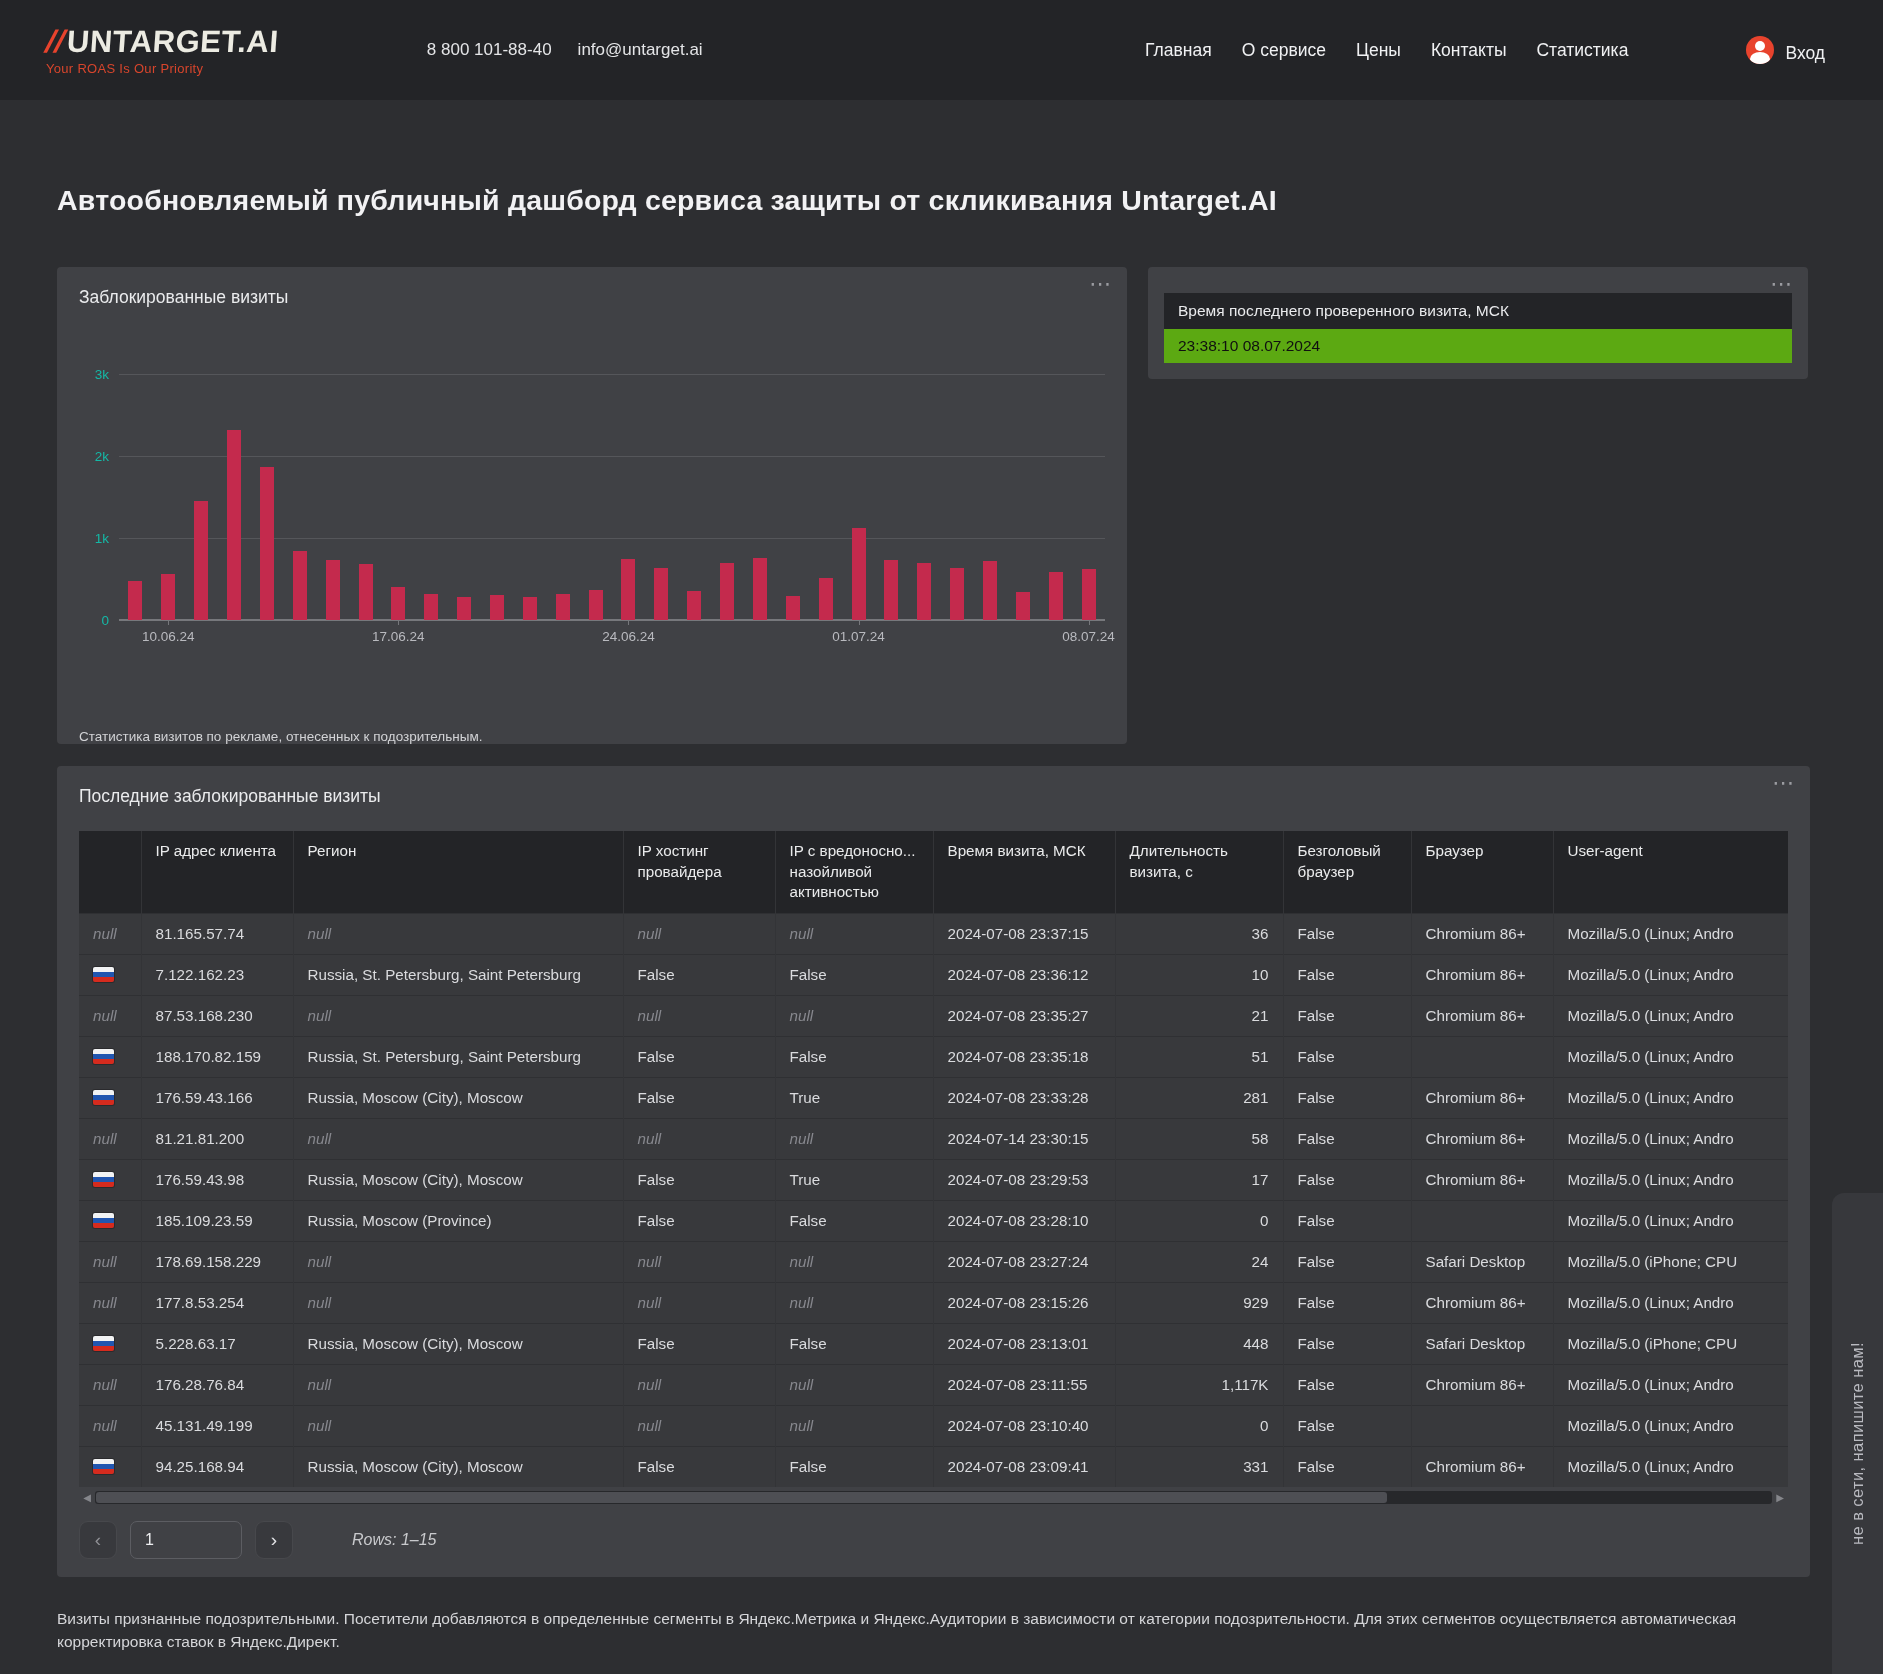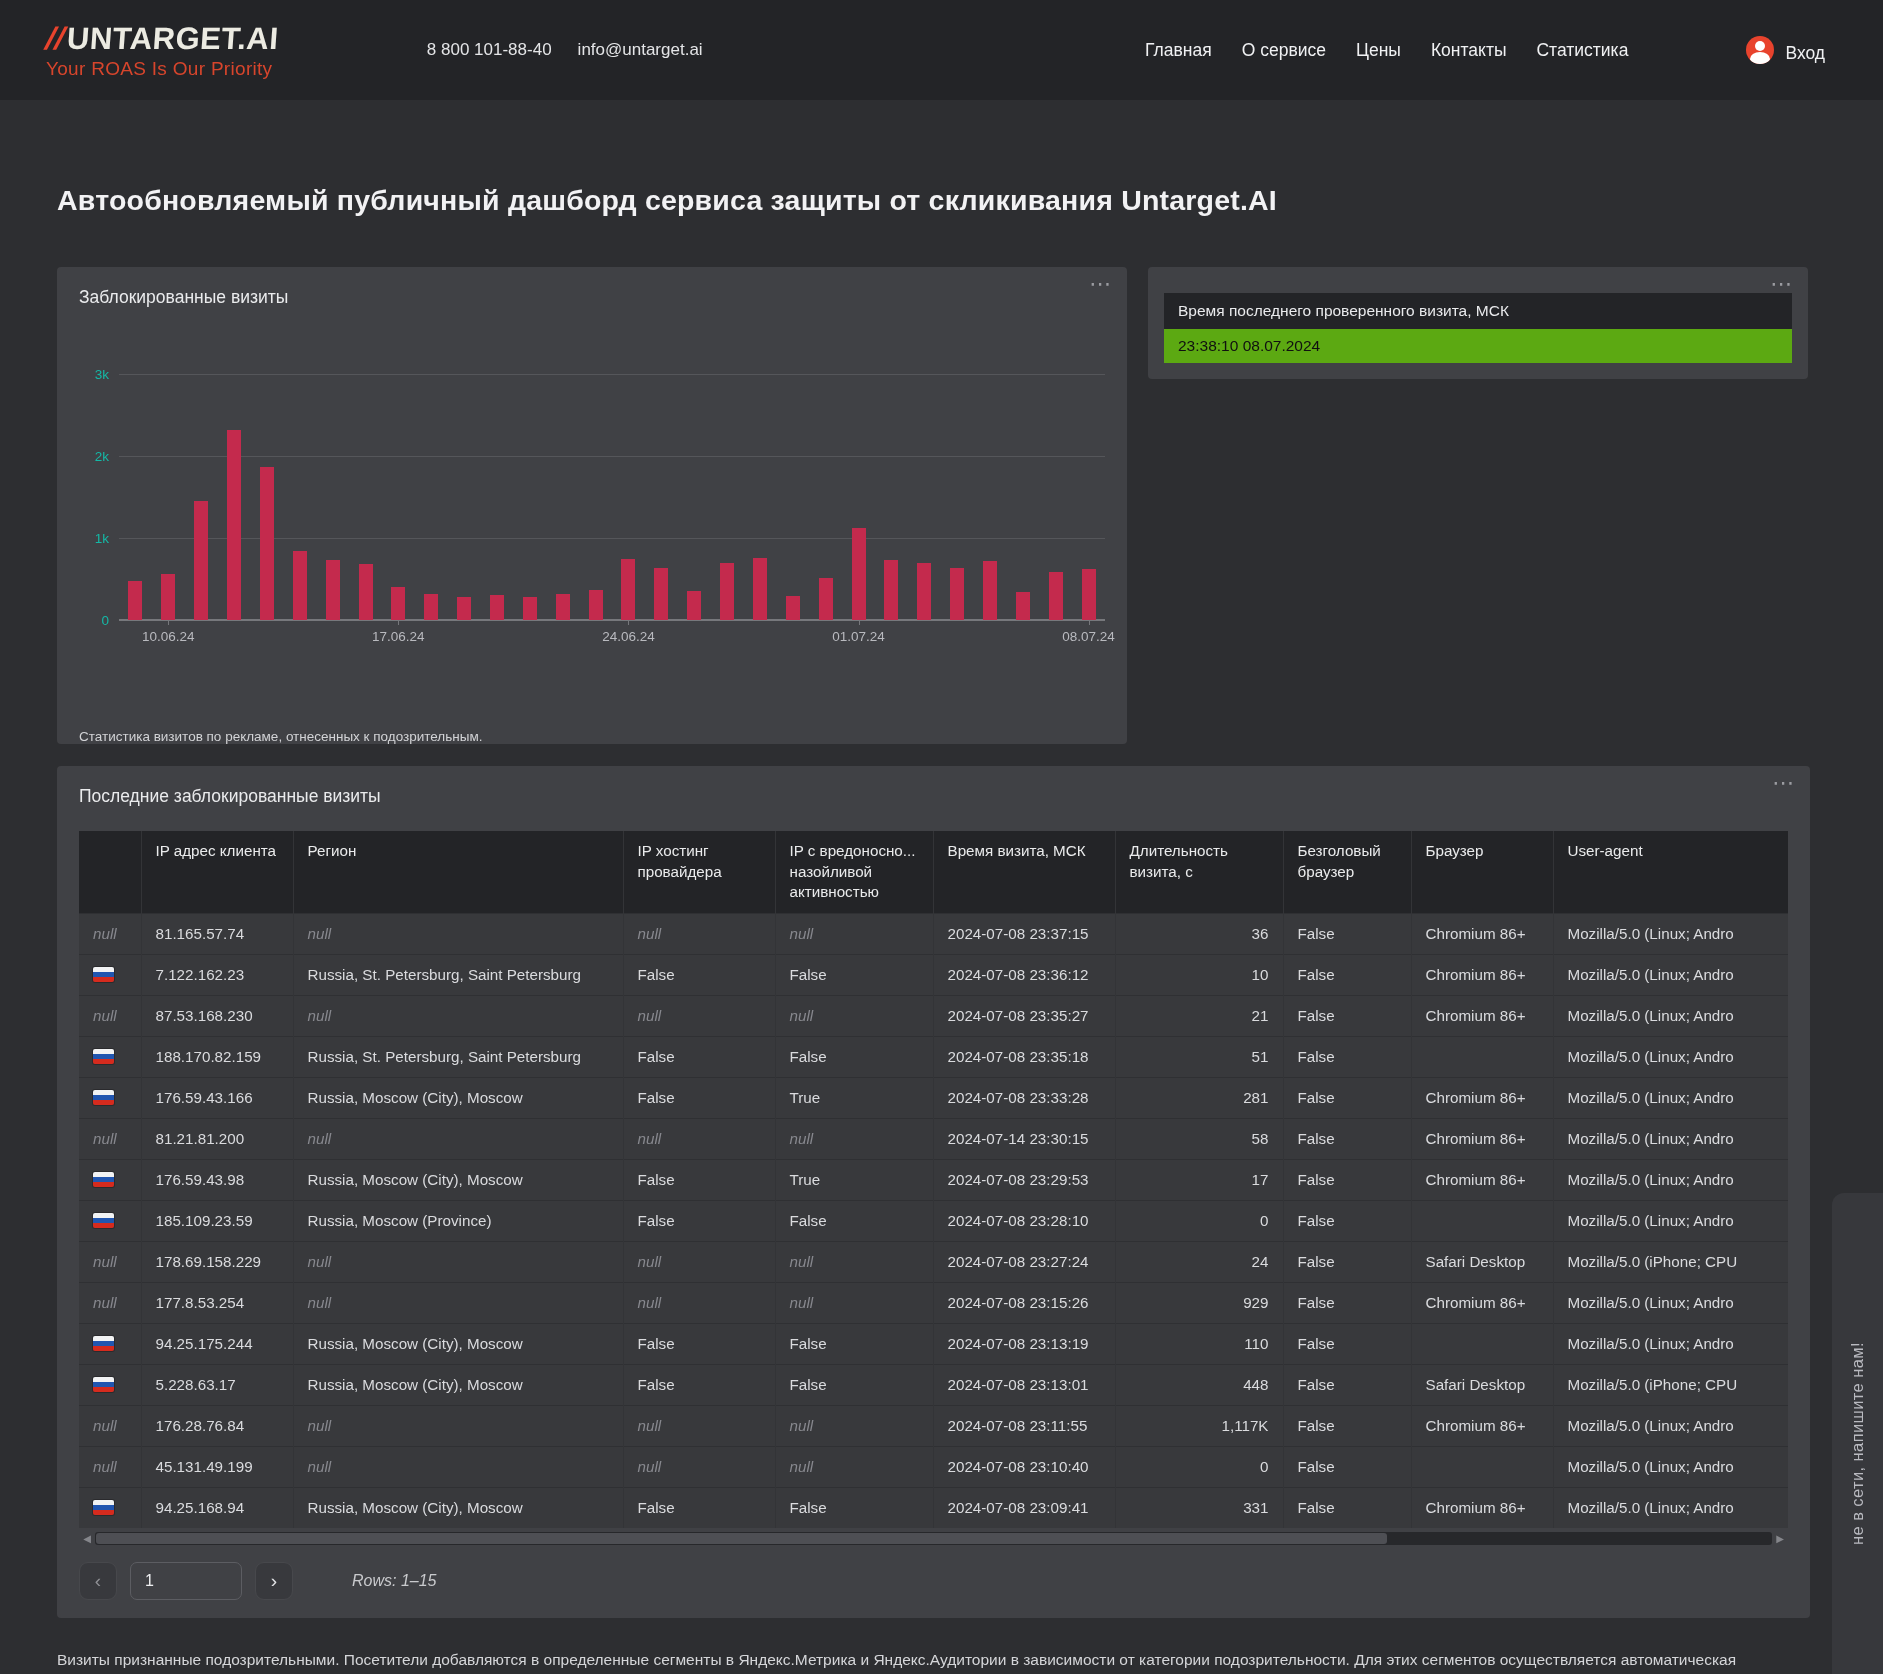--- a/index.html
+++ b/index.html
@@ -8,21 +8,21 @@
     background:#2d2e31;color:#e8e9eb;
     font-family:"Liberation Sans","DejaVu Sans",sans-serif;
     -webkit-font-smoothing:antialiased;
   }
   
   .site-header{height:100px;background:#232427;display:flex;align-items:center;padding:0 46px;box-sizing:border-box;}
   .logo{display:flex;flex-direction:column;line-height:1;}
   .logo-line{display:flex;align-items:baseline;font-weight:800;font-size:31px;letter-spacing:.5px;}
   .logo-slashes{color:#e8432d;font-style:italic;margin-right:3px;transform:skewX(-8deg);}
   .logo-name{color:#ecebe2;transform:skewX(-4deg);}
-  .logo-tagline{color:#d7452c;font-size:19px;margin-top:5px;letter-spacing:.3px;}
+  .logo-tagline{color:#d7452c;font-size:13px;margin-top:5px;letter-spacing:.3px;}
   .contacts{display:flex;gap:26px;margin-left:148px;font-size:17px;color:#e4e5e7;}
   .main-nav{margin-left:auto;display:flex;gap:30px;font-size:17.5px;color:#f0f1f3;align-items:flex-end;}
   .nav-item{cursor:pointer;white-space:nowrap;}
   .login{display:flex;align-items:flex-end;gap:11px;margin-left:118px;margin-right:12px;cursor:pointer;}
   .login-icon{width:28px;height:28px;border-radius:50%;background:#e8432d;position:relative;overflow:hidden;}
   .login-icon::before{content:"";position:absolute;left:9px;top:5px;width:10px;height:10px;border-radius:50%;background:#fff;}
   .login-icon::after{content:"";position:absolute;left:4px;top:16px;width:20px;height:14px;border-radius:50%;background:#fff;}
   .login-label{font-size:17.5px;color:#f0f1f3;}
   
   .main{padding:0 57px;box-sizing:border-box;}
@@ -338,34 +338,20 @@
             <td>2024-07-08 23:15:26</td>
             <td class="num">929</td>
             <td>False</td>
             <td>Chromium 86+</td>
             <td>Mozilla/5.0 (Linux; Andro</td>
           </tr>
           <tr>
             <td>
               <div class="flag"></div>
             </td>
-            <td>94.25.175.244</td>
-            <td>Russia, Moscow (City), Moscow</td>
-            <td>False</td>
-            <td>False</td>
-            <td>2024-07-08 23:13:19</td>
-            <td class="num">110</td>
-            <td>False</td>
-            <td></td>
-            <td>Mozilla/5.0 (Linux; Andro</td>
-          </tr>
-          <tr>
-            <td>
-              <div class="flag"></div>
-            </td>
             <td>5.228.63.17</td>
             <td>Russia, Moscow (City), Moscow</td>
             <td>False</td>
             <td>False</td>
             <td>2024-07-08 23:13:01</td>
             <td class="num">448</td>
             <td>False</td>
             <td>Safari Desktop</td>
             <td>Mozilla/5.0 (iPhone; CPU</td>
           </tr>

